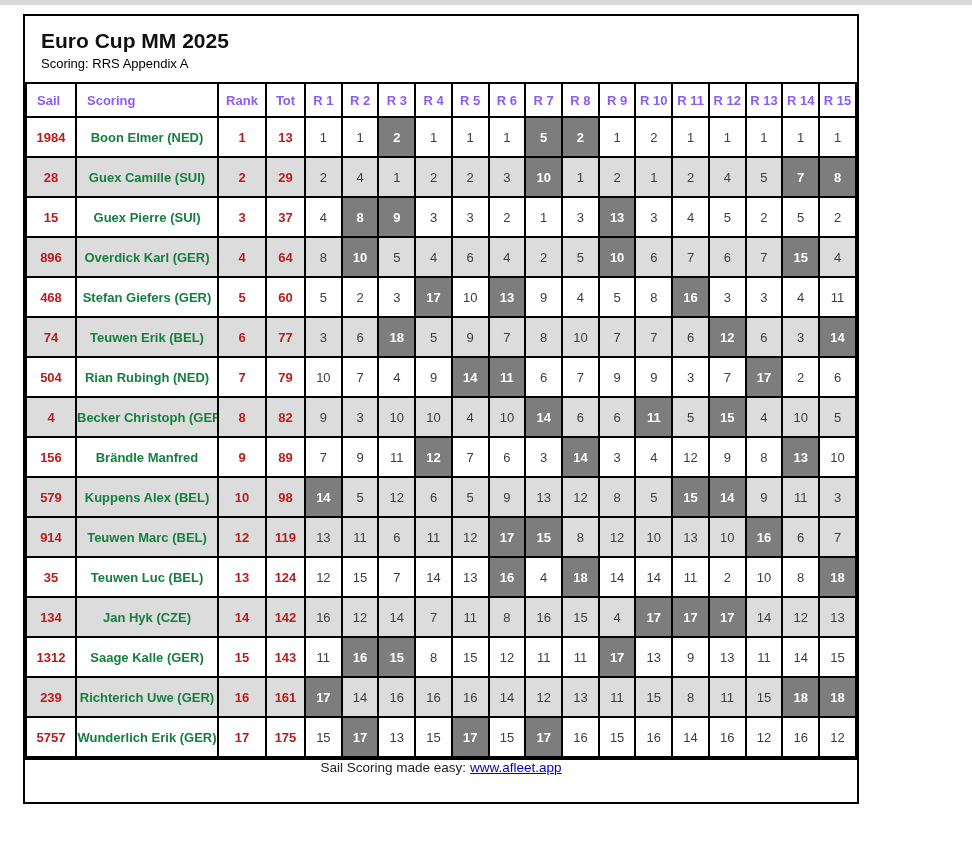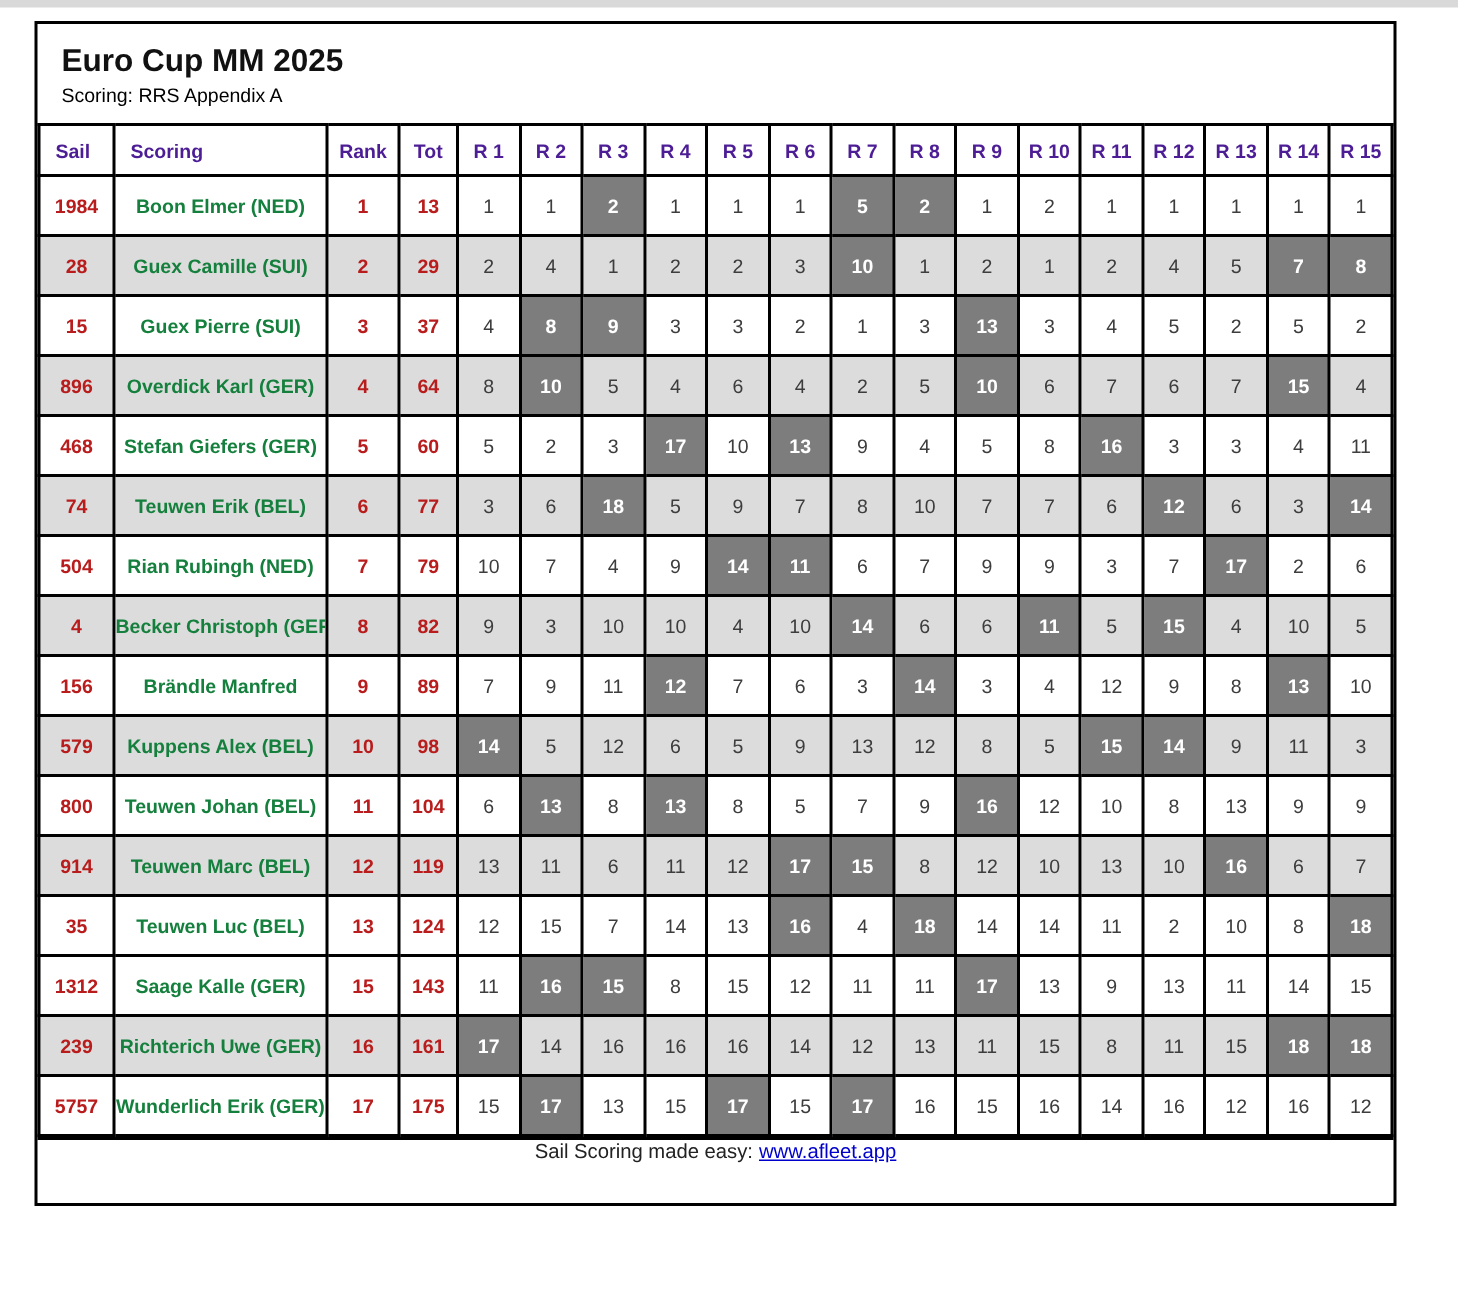--- a/index.html
+++ b/index.html
@@ -9,21 +9,21 @@
     font-family: "Liberation Sans", "DejaVu Sans", sans-serif;
     color: #1a1a1a;
     width: 972px;
   }
   .top-strip {
     width: 100%; height: 5px;
     background: #d9d9d9;
   }
   .sheet {
     margin: 9px 0 0 23px;
-    width: 908px;
+    width: 836px;
     border: 2px solid #000;
     background: #fff;
   }
   .title-block {
     padding: 13px 14px 11px 16px;
   }
   .title-block h1 {
     margin: 0;
     font-size: 21px;
     font-weight: bold;
@@ -44,21 +44,21 @@
     text-align: center;
     font-size: 13px;
     padding: 0;
     overflow: hidden;
     white-space: nowrap;
   }
   table.results th {
     height: 34px;
     font-weight: bold;
     background: #fff;
-    color: #4c1d95;
+    color: #8b5cf6;
   }
   table.results th.h-sail, table.results th.h-sailor { text-align: left; padding-left: 10px; }
   table.results td { height: 40px; }
   td.c-sail, td.c-rank, td.c-tot { font-weight: bold; color: #b91c1c; }
   td.c-sailor {
     text-align: left;
     padding-left: 10px;
     font-weight: bold;
     color: #15803d;
   }
@@ -344,41 +344,20 @@
           <td class="c-race">13</td>
           <td class="c-race">12</td>
           <td class="c-race">8</td>
           <td class="c-race">5</td>
           <td class="c-race discard">15</td>
           <td class="c-race discard">14</td>
           <td class="c-race">9</td>
           <td class="c-race">11</td>
           <td class="c-race">3</td>
         </tr>
-        <tr>
-          <td class="c-sail">800</td>
-          <td class="c-sailor">Teuwen Johan (BEL)</td>
-          <td class="c-rank">11</td>
-          <td class="c-tot">104</td>
-          <td class="c-race">6</td>
-          <td class="c-race discard">13</td>
-          <td class="c-race">8</td>
-          <td class="c-race discard">13</td>
-          <td class="c-race">8</td>
-          <td class="c-race">5</td>
-          <td class="c-race">7</td>
-          <td class="c-race">9</td>
-          <td class="c-race discard">16</td>
-          <td class="c-race">12</td>
-          <td class="c-race">10</td>
-          <td class="c-race">8</td>
-          <td class="c-race">13</td>
-          <td class="c-race">9</td>
-          <td class="c-race">9</td>
-        </tr>
         <tr class="alt">
           <td class="c-sail">914</td>
           <td class="c-sailor">Teuwen Marc (BEL)</td>
           <td class="c-rank">12</td>
           <td class="c-tot">119</td>
           <td class="c-race">13</td>
           <td class="c-race">11</td>
           <td class="c-race">6</td>
           <td class="c-race">11</td>
           <td class="c-race">12</td>
@@ -406,20 +385,41 @@
           <td class="c-race discard">16</td>
           <td class="c-race">4</td>
           <td class="c-race discard">18</td>
           <td class="c-race">14</td>
           <td class="c-race">14</td>
           <td class="c-race">11</td>
           <td class="c-race">2</td>
           <td class="c-race">10</td>
           <td class="c-race">8</td>
           <td class="c-race discard">18</td>
+        </tr>
+        <tr class="alt">
+          <td class="c-sail">134</td>
+          <td class="c-sailor">Jan Hyk (CZE)</td>
+          <td class="c-rank">14</td>
+          <td class="c-tot">142</td>
+          <td class="c-race">16</td>
+          <td class="c-race">12</td>
+          <td class="c-race">14</td>
+          <td class="c-race">7</td>
+          <td class="c-race">11</td>
+          <td class="c-race">8</td>
+          <td class="c-race">16</td>
+          <td class="c-race">15</td>
+          <td class="c-race">4</td>
+          <td class="c-race discard">17</td>
+          <td class="c-race discard">17</td>
+          <td class="c-race discard">17</td>
+          <td class="c-race">14</td>
+          <td class="c-race">12</td>
+          <td class="c-race">13</td>
         </tr>
         <tr>
           <td class="c-sail">1312</td>
           <td class="c-sailor">Saage Kalle (GER)</td>
           <td class="c-rank">15</td>
           <td class="c-tot">143</td>
           <td class="c-race">11</td>
           <td class="c-race discard">16</td>
           <td class="c-race discard">15</td>
           <td class="c-race">8</td>

